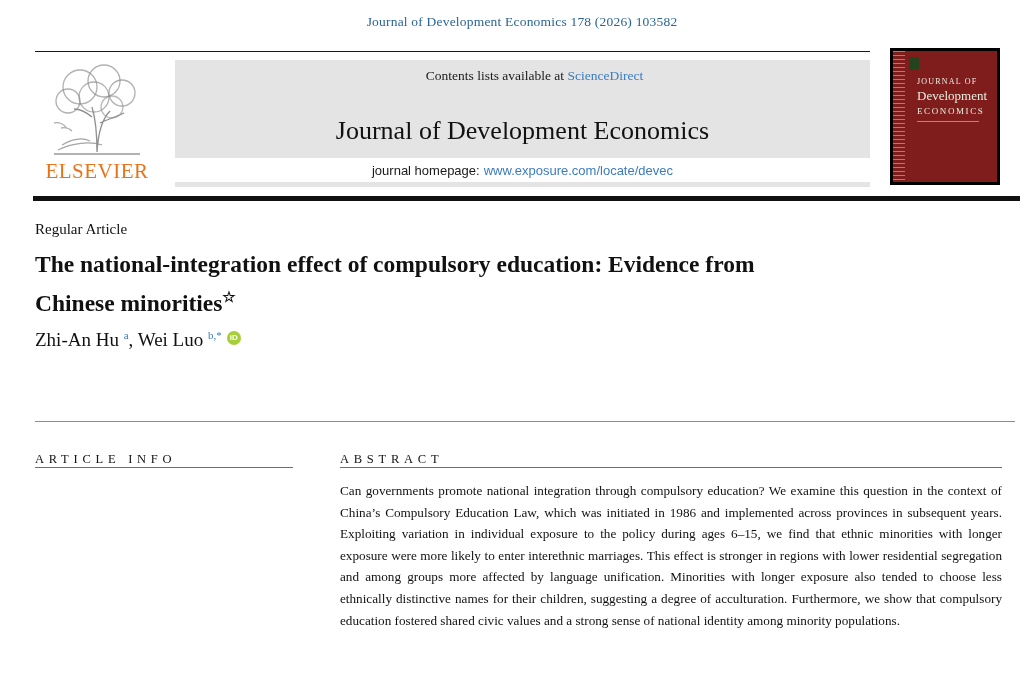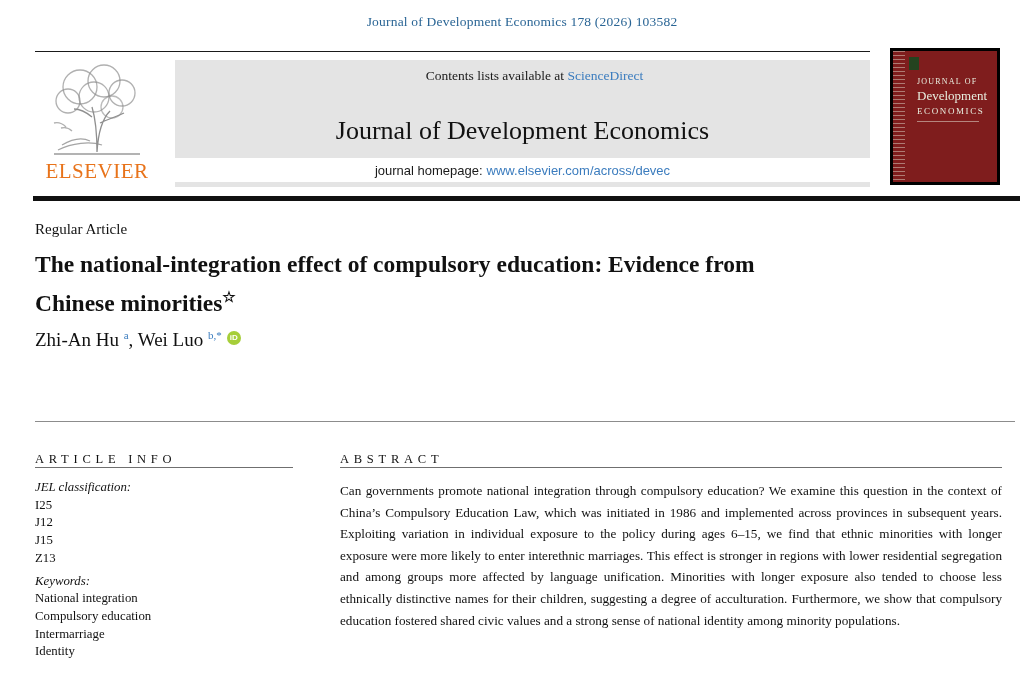--- a/index.html
+++ b/index.html
@@ -160,21 +160,21 @@
     <div class="logo-word">ELSEVIER</div>
   </div>
 
   <div class="banner">
     <div class="banner-top">
       <div class="contents-line"><span>Contents lists available at </span><span class="link">ScienceDirect</span></div>
       <div class="journal-title">Journal of Development Economics</div>
     </div>
     <div class="banner-home">
         <span>journal homepage:</span>
-        <span class="link">www.elsevier.com/across/devec</span>
+        <span class="link">www.exposure.com/locate/devec</span>
       </div>
     <div class="banner-bottom"></div>
   </div>
 
   <div class="cover">
     <div class="cover-strip"></div>
     <div class="cover-badge"></div>
     <div class="cover-text">
       <div class="cover-line1">JOURNAL OF</div>
       <div class="cover-line2">Development</div>
@@ -193,32 +193,20 @@
     <span>Zhi-An Hu</span>
     <sup>a</sup><span>, </span><span>Wei Luo</span>
     <sup>b,*</sup><span class="orcid">iD</span>
   </div>
 
 
   <div class="mid-rule"></div>
 
   <div class="info-col">
     <div class="col-heading">ARTICLE INFO</div>
-    <div class="info-body">
-      <div class="info-label">JEL classification:</div>
-      <div>I25</div>
-      <div>J12</div>
-      <div>J15</div>
-      <div>Z13</div>
-      <div class="info-label kw-label">Keywords:</div>
-      <div>National integration</div>
-      <div>Compulsory education</div>
-      <div>Intermarriage</div>
-      <div>Identity</div>
-    </div>
   </div>
 
   <div class="abstract-col">
     <div class="col-heading">ABSTRACT</div>
     <div class="abstract-body">Can governments promote national integration through compulsory education? We examine this question in the context of China’s Compulsory Education Law, which was initiated in 1986 and implemented across provinces in subsequent years. Exploiting variation in individual exposure to the policy during ages 6–15, we find that ethnic minorities with longer exposure were more likely to enter interethnic marriages. This effect is stronger in regions with lower residential segregation and among groups more affected by language unification. Minorities with longer exposure also tended to choose less ethnically distinctive names for their children, suggesting a degree of acculturation. Furthermore, we show that compulsory education fostered shared civic values and a strong sense of national identity among minority populations.</div>
   </div>
 
 </div>
 
 </body></html>

